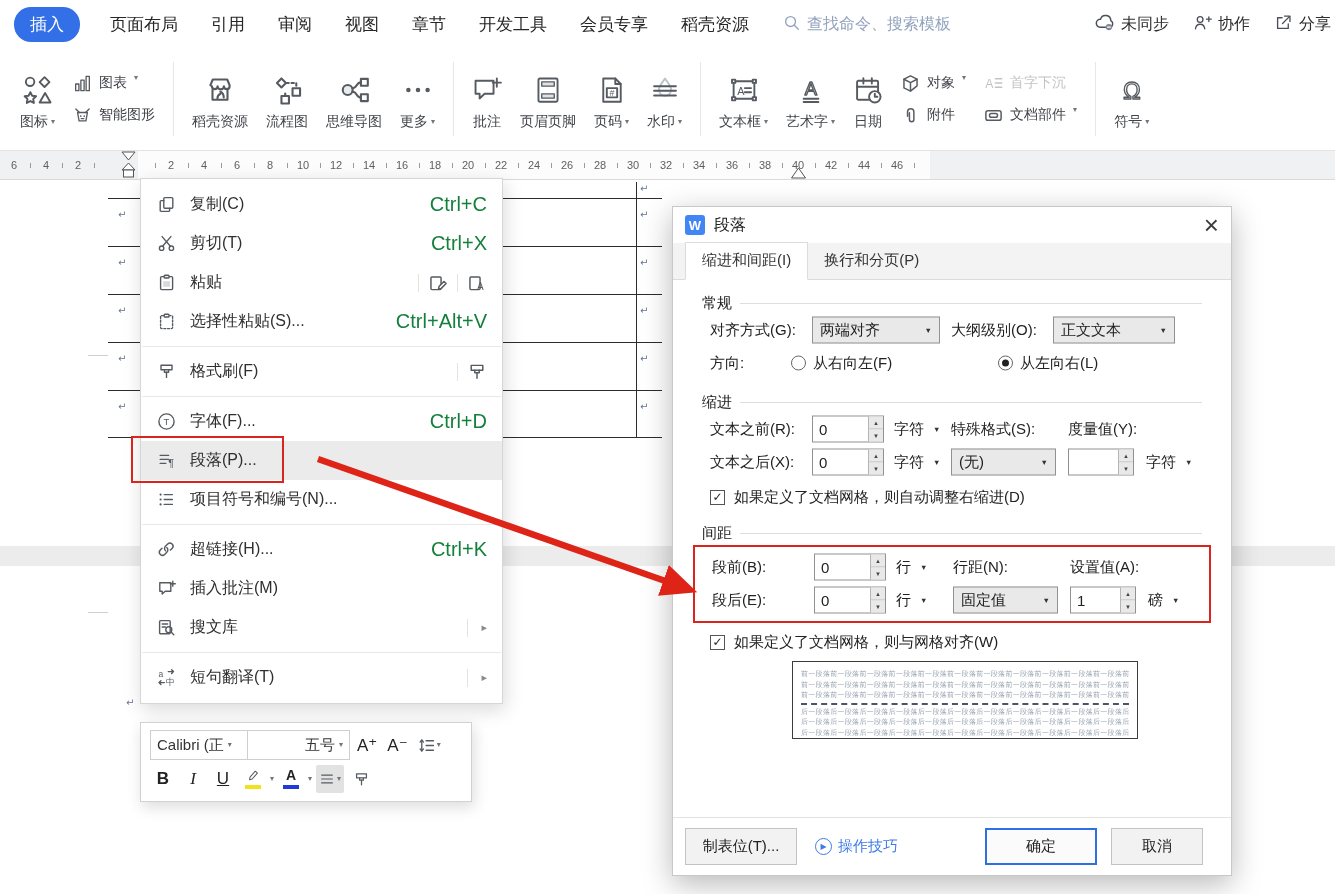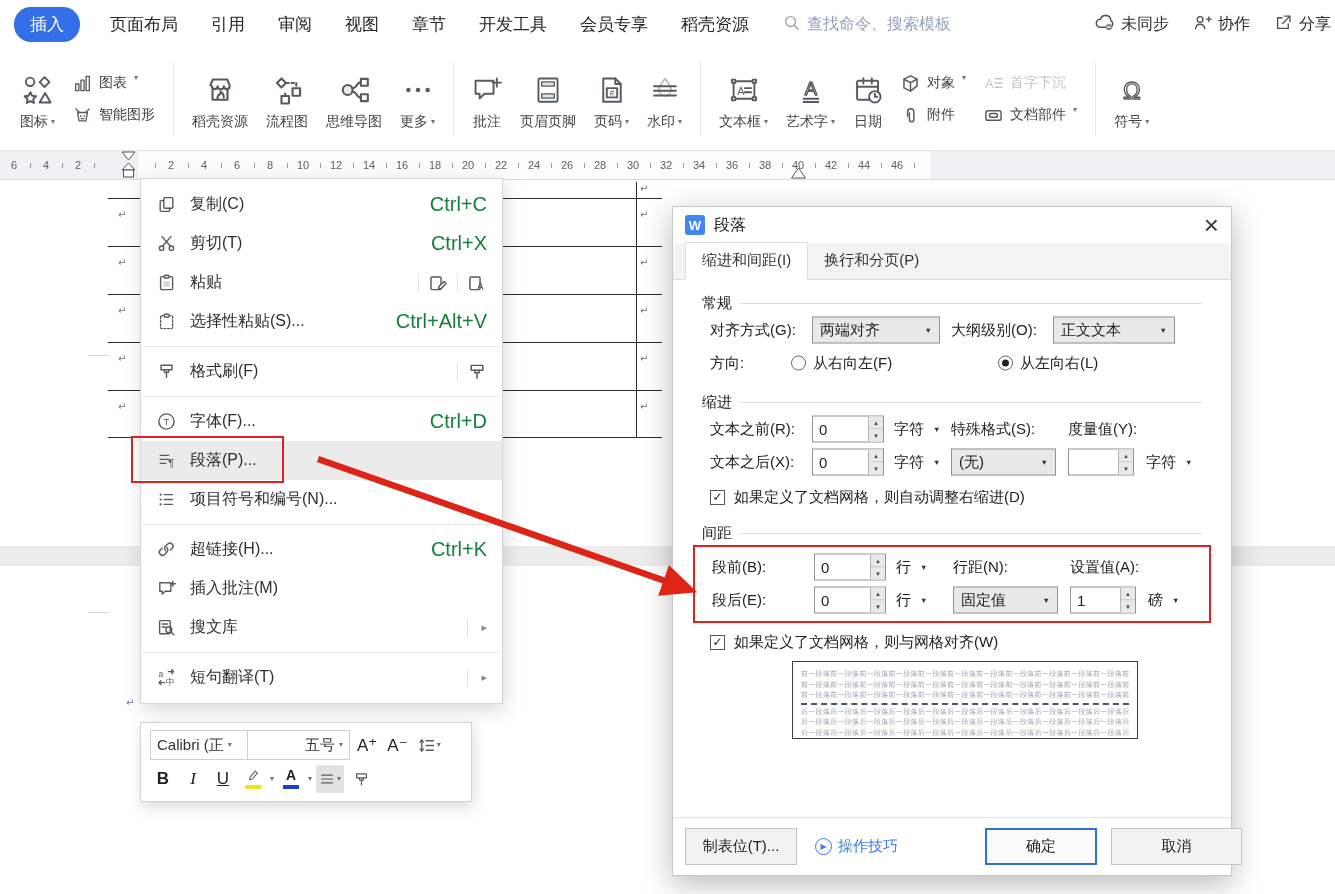--- a/index.html
+++ b/index.html
@@ -108,21 +108,21 @@
 .chkrow{display:flex;align-items:center;margin:6px 0 0;gap:9px;padding-left:8px;height:26px}
 .chk{width:15px;height:15px;border:1.4px solid #555;display:flex;align-items:center;justify-content:center;font-size:12px;color:#222;font-weight:bold;background:#fff}
 .redwrap{border:2px solid #d9251d;margin:2px -9px 0;padding:3px 9px 5px}
 .prevbox{margin:6px 0 0 90px;width:346px;height:78px;border:1px solid #3c3c3c;background:#fff;overflow:hidden;padding:7px 8px 0}
 .pline{font-size:7px;line-height:10.5px;color:#9aa4b2;white-space:nowrap;overflow:hidden;letter-spacing:.3px}
 .pdash{border-top:2px dashed #4a5568;margin:2px 0}
 .dfoot{position:absolute;left:0;right:0;bottom:0;height:58px;border-top:1px solid #e2e2e2;background:#fff}
 .btn{position:absolute;top:10px;height:37px;display:flex;align-items:center;justify-content:center;font-size:15px;color:#222;background:#f2f2f2;border:1px solid #c3c3c3}
 .btn.tabsb{left:12px;width:112px}
 .btn.okb{left:312px;width:112px;border:2px solid #2f6fe4;background:#fbfbfb}
-.btn.cancelb{left:438px;width:131px}
+.btn.cancelb{left:438px;width:92px}
 .tips{position:absolute;left:142px;top:19px;display:flex;align-items:center;gap:6px;color:#3f7ce8;font-size:15px}
 .playc{width:17px;height:17px;border:1.3px solid #3f7ce8;border-radius:50%;display:flex;align-items:center;justify-content:center;font-size:8px}
 </style>
 </head>
 <body>
 
 <div class="stage">
 
   <div class="topbar">
     <div class="pill">插入</div>

